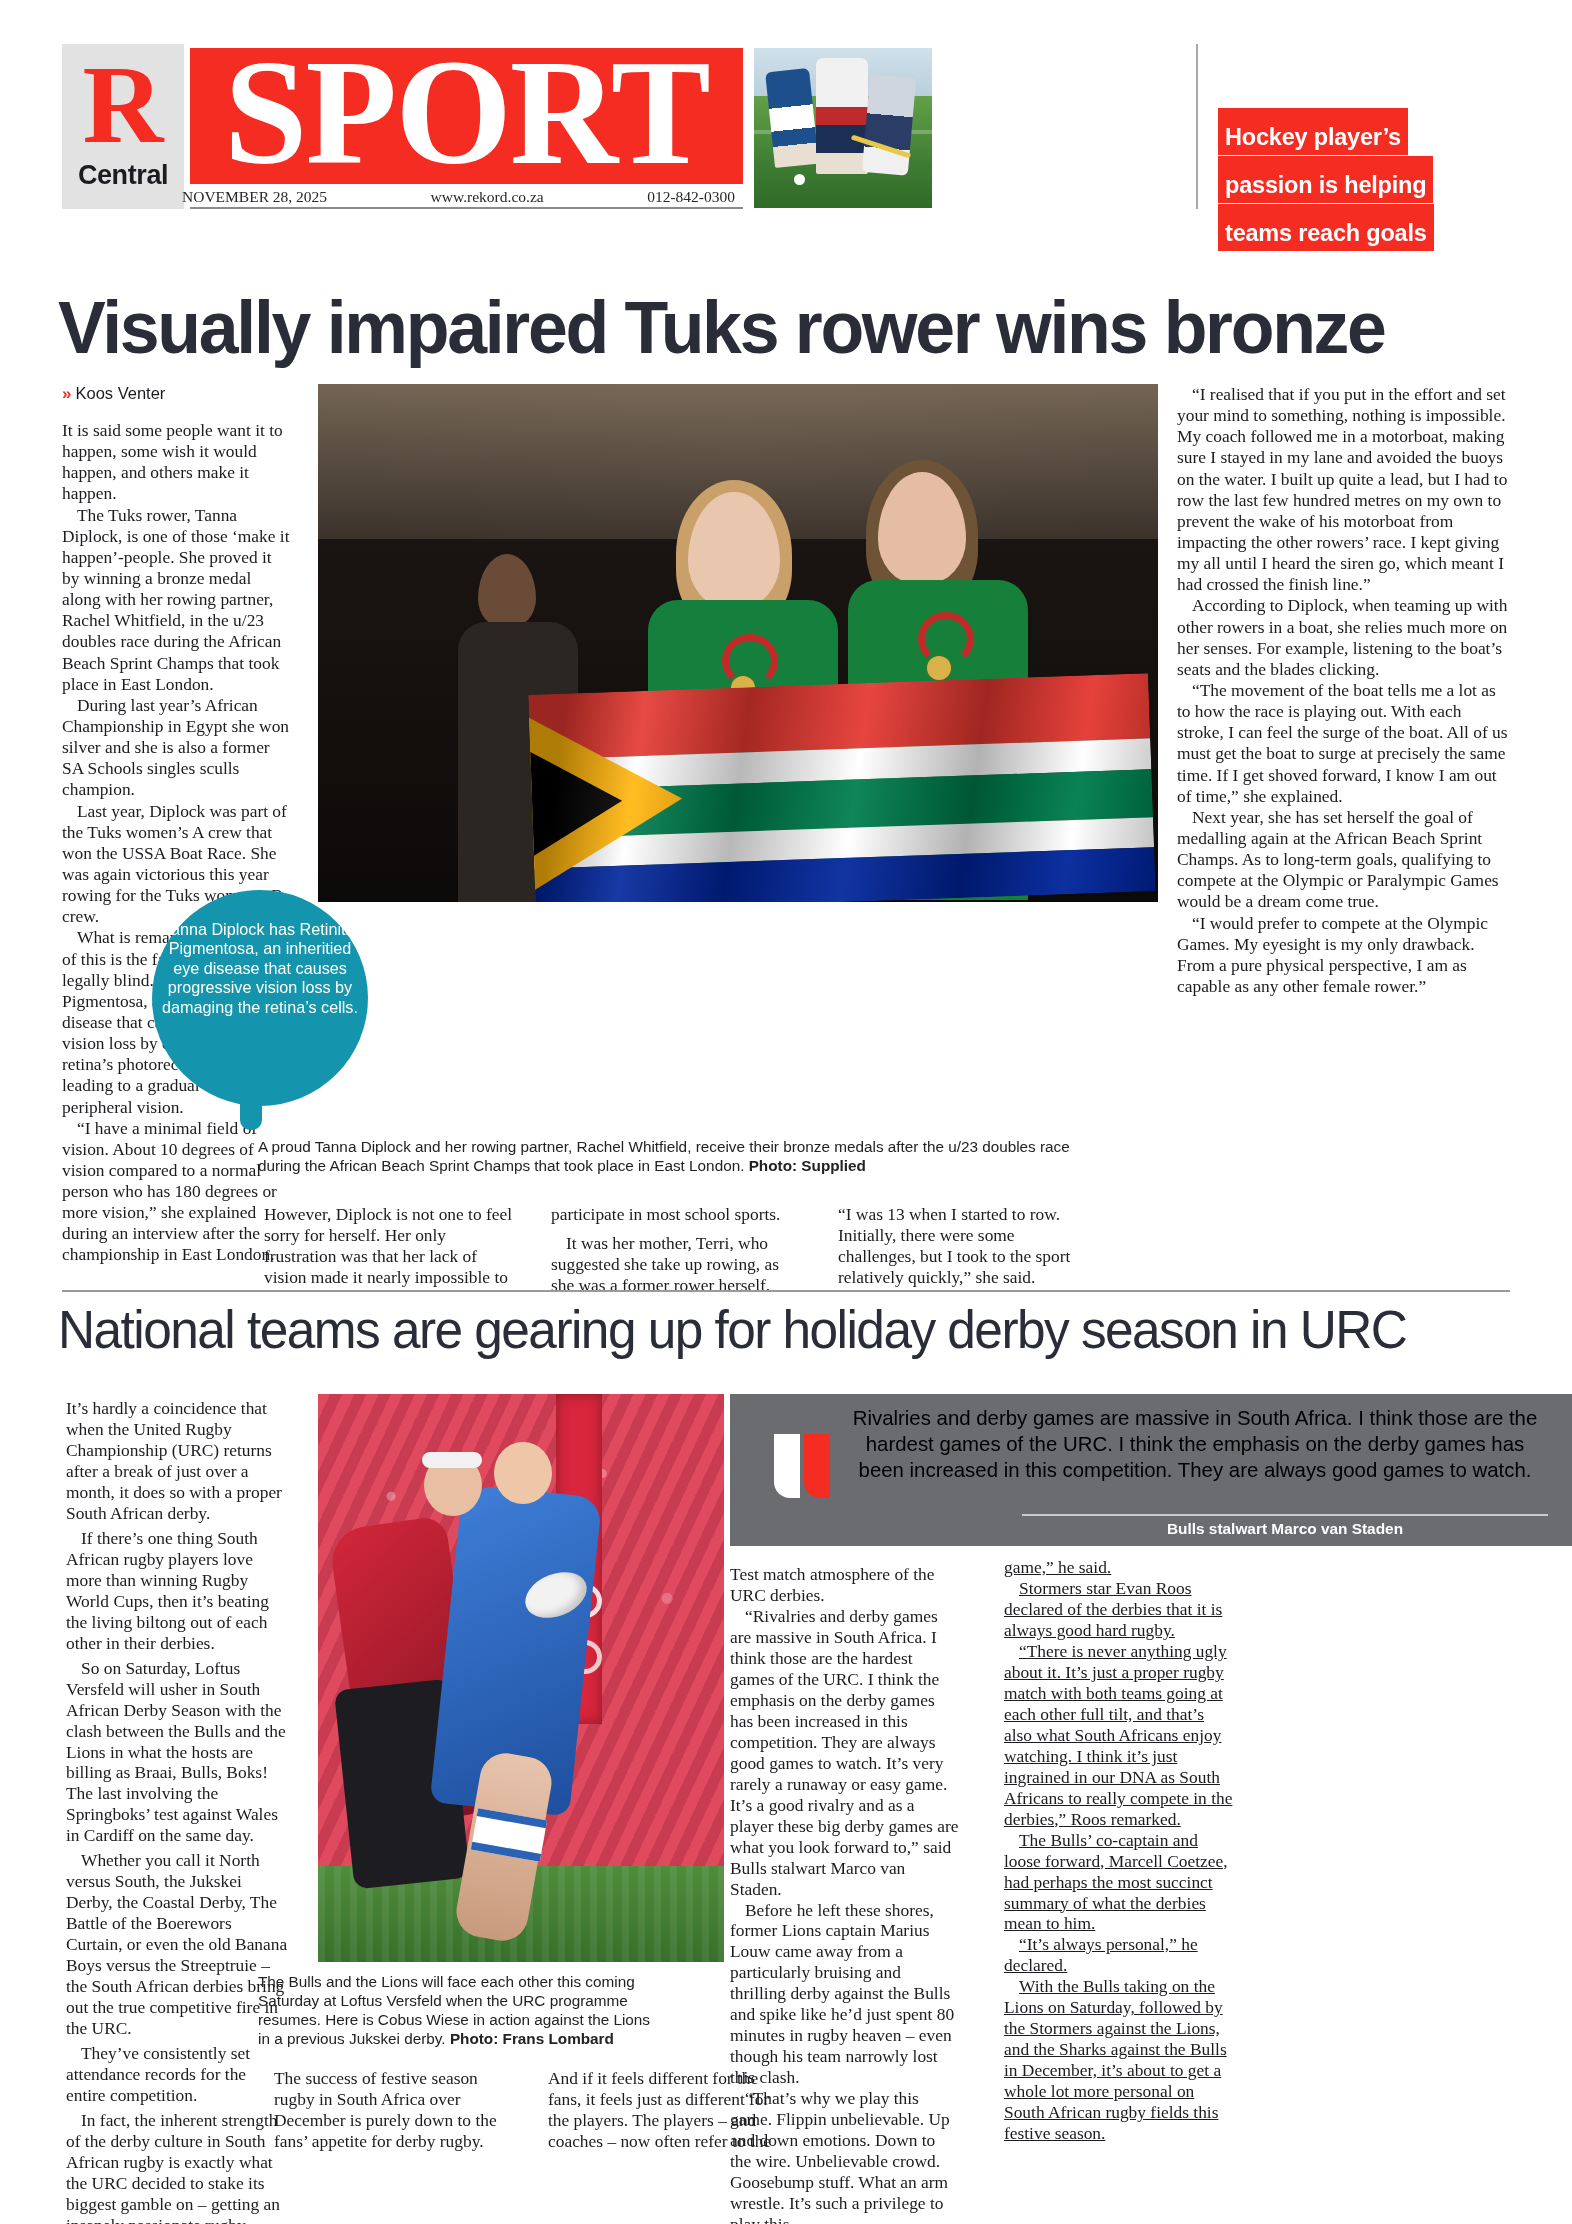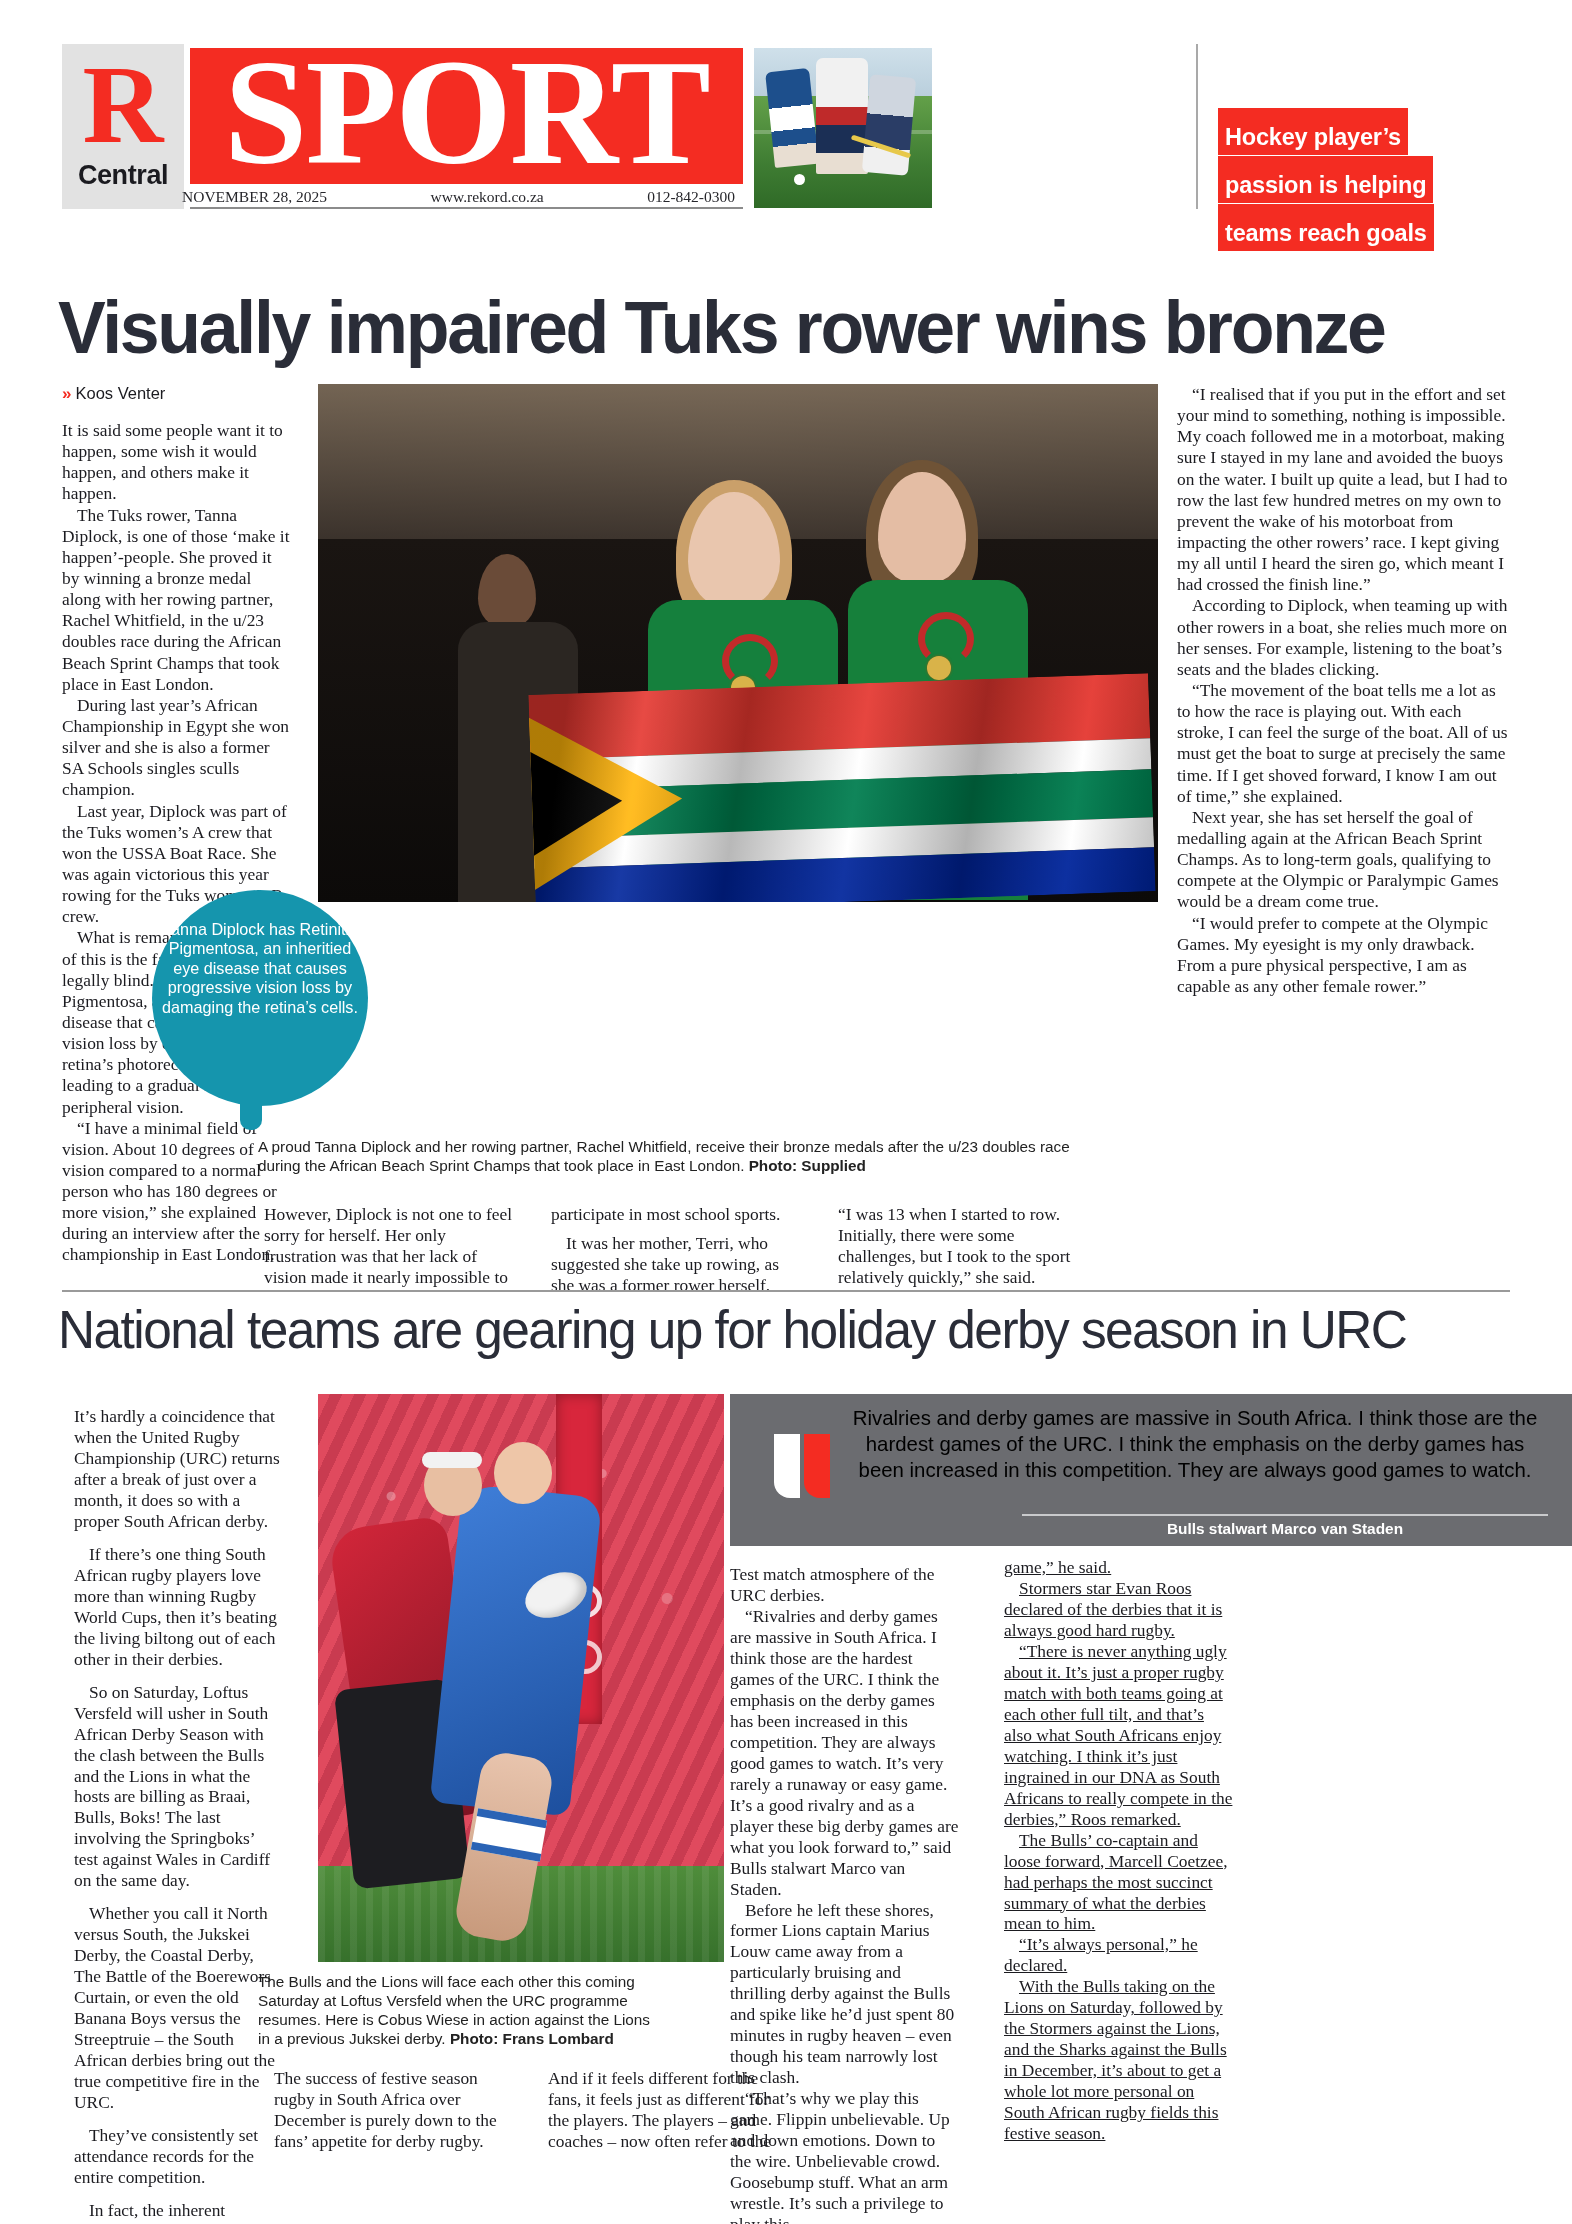--- a/index.html
+++ b/index.html
@@ -124,21 +124,21 @@
 
   
   .hl2{position:absolute;left:58px;top:1303px;width:1460px;
         font-family:"Liberation Sans",sans-serif;font-weight:400;
         font-size:53px;line-height:1;letter-spacing:-1.6px;color:#2a2d38;
         transform:scaleX(.97);transform-origin:left center;white-space:nowrap;}
 
   
   .a2{position:absolute;left:62px;top:1394px;width:1448px;}
   .a2-c1{position:absolute;left:0;top:0;width:230px;font-family:"Liberation Serif",serif;font-size:17.4px;line-height:1.205;}
-  .a2-c1 p{margin:12px;text-indent:15px;}
+  .a2-c1 p{margin:4px;text-indent:15px;}
   .a2-c1 p.first{text-indent:0;}
 
   .a2-photo{position:absolute;left:256px;top:0;width:406px;height:568px;overflow:hidden;background:#8b1b2a;}
   .rg-crowd{position:absolute;inset:0;background:
       repeating-linear-gradient(115deg,#e04a5e 0 11px,#c93b50 11px 22px),
       radial-gradient(80% 60% at 40% 25%,#f06a7b,#a8243a);}
   .rg-crowd:after{content:"";position:absolute;inset:0;
       background:radial-gradient(circle at 18% 18%,rgba(255,255,255,.3) 0 4px,transparent 5px),
                  radial-gradient(circle at 42% 30%,rgba(255,255,255,.25) 0 5px,transparent 6px),
                  radial-gradient(circle at 70% 14%,rgba(255,255,255,.28) 0 4px,transparent 5px),

